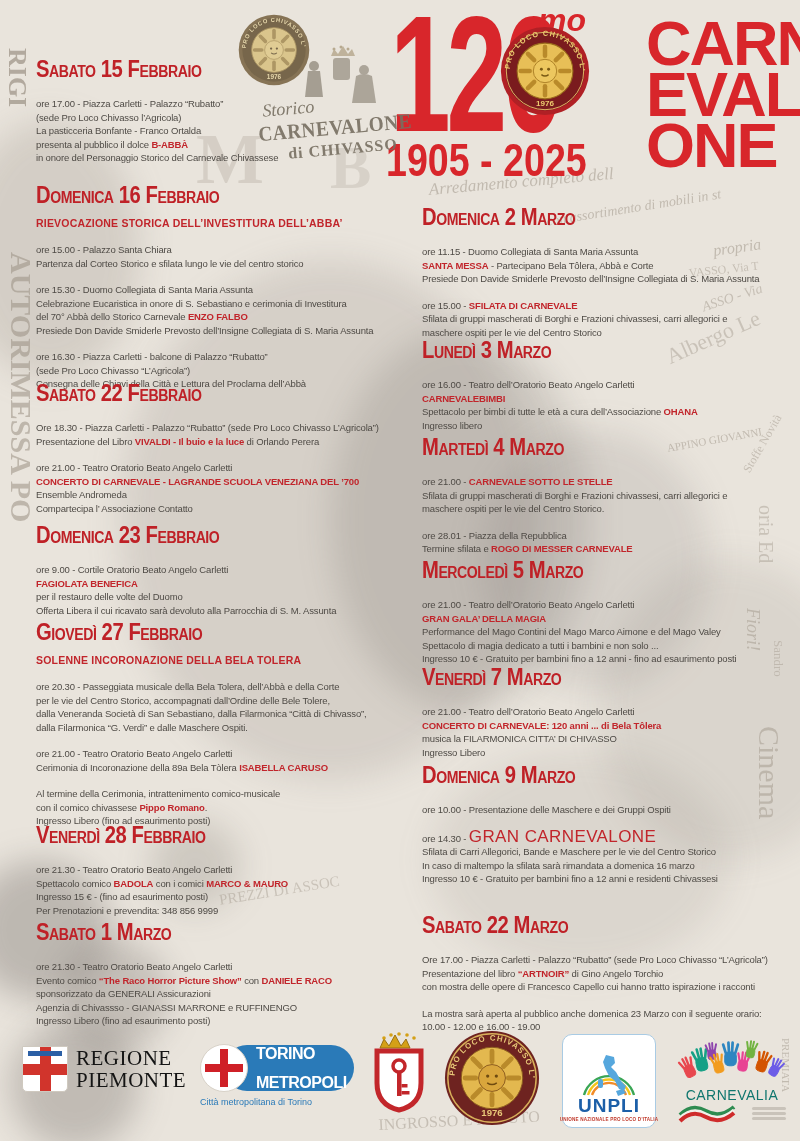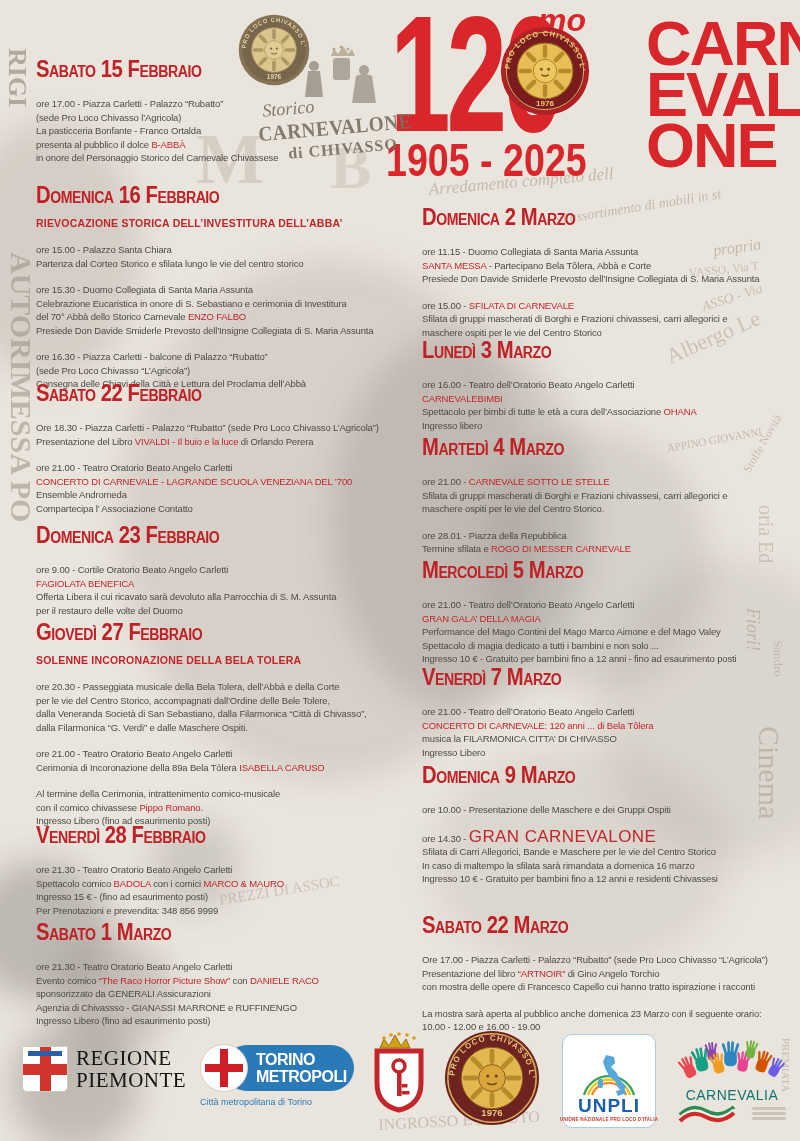--- a/index.html
+++ b/index.html
@@ -42,21 +42,21 @@
   #col-left{left:36px;width:372px}
   #col-right{left:422px;width:372px}
   .section{position:absolute;left:0;width:100%}
   .sec-title{display:inline-block;font-weight:bold;font-size:23px;line-height:26px;color:#bf2127;
              font-variant:small-caps;letter-spacing:-.5px;transform:scaleX(.88);transform-origin:0 50%;
              margin-bottom:15px;white-space:nowrap}
   .sec-sub{font-weight:bold;font-size:10.5px;color:var(--red);letter-spacing:.2px;margin:-6px 0 14px 0;white-space:nowrap}
   .para{margin-bottom:13px}
   .line{min-height:13.5px;line-height:13.5px;font-size:9.5px;letter-spacing:-.15px;color:var(--body);white-space:nowrap}
   .seg-n{color:var(--body)}
-  .seg-r{color:var(--red);font-weight:normal}
+  .seg-r{color:var(--red);font-weight:bold}
   .seg-big{color:var(--red);font-weight:normal;font-size:17px;letter-spacing:.4px}
 
   
   #col-left .section:nth-of-type(1){top:56px}
   #col-left .section:nth-of-type(2){top:182px}
   #col-left .section:nth-of-type(3){top:380px}
   #col-left .section:nth-of-type(4){top:522px}
   #col-left .section:nth-of-type(5){top:619px}
   #col-left .section:nth-of-type(6){top:822px}
   #col-left .section:nth-of-type(7){top:919px}
@@ -75,21 +75,21 @@
   .rp-shield{position:relative;width:46px;height:46px;background:#fff;border:1px solid #cfc9bf;border-radius:0 0 5px 5px;flex:none}
   .rp-shield::before{content:"";position:absolute;left:0;right:0;top:50%;height:11px;margin-top:-5.5px;background:#d1342c}
   .rp-shield::after{content:"";position:absolute;top:0;bottom:0;left:50%;width:11px;margin-left:-5.5px;background:#d1342c}
   .rp-lam{position:absolute;top:4px;left:5px;right:5px;height:5px;background:#2b5fa5;z-index:1}
   .rp-text{font-family:"Liberation Serif",serif;font-size:21px;line-height:22px;color:#141414;letter-spacing:.5px}
 
   .lg-torino{left:200px;top:1044px;width:160px}
   .tm-row{position:relative;height:48px}
   .tm-pill{position:absolute;left:24px;top:1px;height:46px;width:130px;background:#2a7ab8;border-radius:23px;
            color:#fff;font-weight:bold;font-size:16px;line-height:17px;letter-spacing:-.5px;
-           display:flex;flex-direction:column;justify-content:center;padding-left:32px}
+           display:flex;flex-direction:column;justify-content:space-between;padding-left:32px}
   .tm-circle{position:absolute;left:0;top:0;width:48px;height:48px;border-radius:50%;background:#fff;border:1px solid #d8d2c8;z-index:1}
   .tm-circle::before{content:"";position:absolute;left:50%;top:4px;bottom:4px;width:8px;margin-left:-4px;background:#cf2027}
   .tm-circle::after{content:"";position:absolute;top:50%;left:4px;right:4px;height:8px;margin-top:-4px;background:#cf2027}
   .tm-caption{margin-top:5px;color:#2a7ab8;font-size:9px;font-weight:normal;white-space:nowrap}
 
   .lg-crest{left:370px;top:1032px}
   .lg-proloco{left:444px;top:1030px}
   .lg-unpli{left:562px;top:1034px;width:94px;height:94px;background:#fff;border:1px solid #a9cbe4;border-radius:10px;
             display:flex;flex-direction:column;align-items:center;justify-content:flex-end;padding-bottom:5px}
   .unpli-name{color:#1c5fa8;font-weight:bold;font-size:19px;letter-spacing:1px;line-height:18px}
@@ -251,22 +251,22 @@
           <div class="line"><span class="seg-n">Presentazione del Libro </span><span class="seg-r">VIVALDI - Il buio e la luce</span><span class="seg-n"> di Orlando Perera</span></div>
         </div><div class="para">
           <div class="line"><span class="seg-n">ore 21.00 - Teatro Oratorio Beato Angelo Carletti</span></div>
           <div class="line"><span class="seg-r">CONCERTO DI CARNEVALE - LAGRANDE SCUOLA VENEZIANA DEL ’700</span></div>
           <div class="line"><span class="seg-n">Ensemble Andromeda</span></div>
           <div class="line"><span class="seg-n">Compartecipa l’ Associazione Contatto</span></div>
         </div></div>
       <div class="section"><div class="sec-title">Domenica 23 Febbraio</div><div class="para">
           <div class="line"><span class="seg-n">ore 9.00 - Cortile Oratorio Beato Angelo Carletti</span></div>
           <div class="line"><span class="seg-r">FAGIOLATA BENEFICA</span></div>
+          <div class="line"><span class="seg-n">per il restauro delle volte del Duomo</span></div>
           <div class="line"><span class="seg-n">Offerta Libera il cui ricavato sarà devoluto alla Parrocchia di S. M. Assunta</span></div>
-          <div class="line"><span class="seg-n">per il restauro delle volte del Duomo</span></div>
         </div></div>
       <div class="section"><div class="sec-title">Giovedì 27 Febbraio</div><div class="sec-sub">SOLENNE INCORONAZIONE DELLA BELA TOLERA</div><div class="para">
           <div class="line"><span class="seg-n">ore 20.30 - Passeggiata musicale della Bela Tolera, dell’Abbà e della Corte</span></div>
           <div class="line"><span class="seg-n">per le vie del Centro Storico, accompagnati dall’Ordine delle Bele Tolere,</span></div>
           <div class="line"><span class="seg-n">dalla Veneranda Società di San Sebastiano, dalla Filarmonica “Città di Chivasso”,</span></div>
           <div class="line"><span class="seg-n">dalla Filarmonica “G. Verdi” e dalle Maschere Ospiti.</span></div>
         </div><div class="para">
           <div class="line"><span class="seg-n">ore 21.00 - Teatro Oratorio Beato Angelo Carletti</span></div>
           <div class="line"><span class="seg-n">Cerimonia di Incoronazione della 89a Bela Tòlera </span><span class="seg-r">ISABELLA CARUSO</span></div>
         </div><div class="para">

